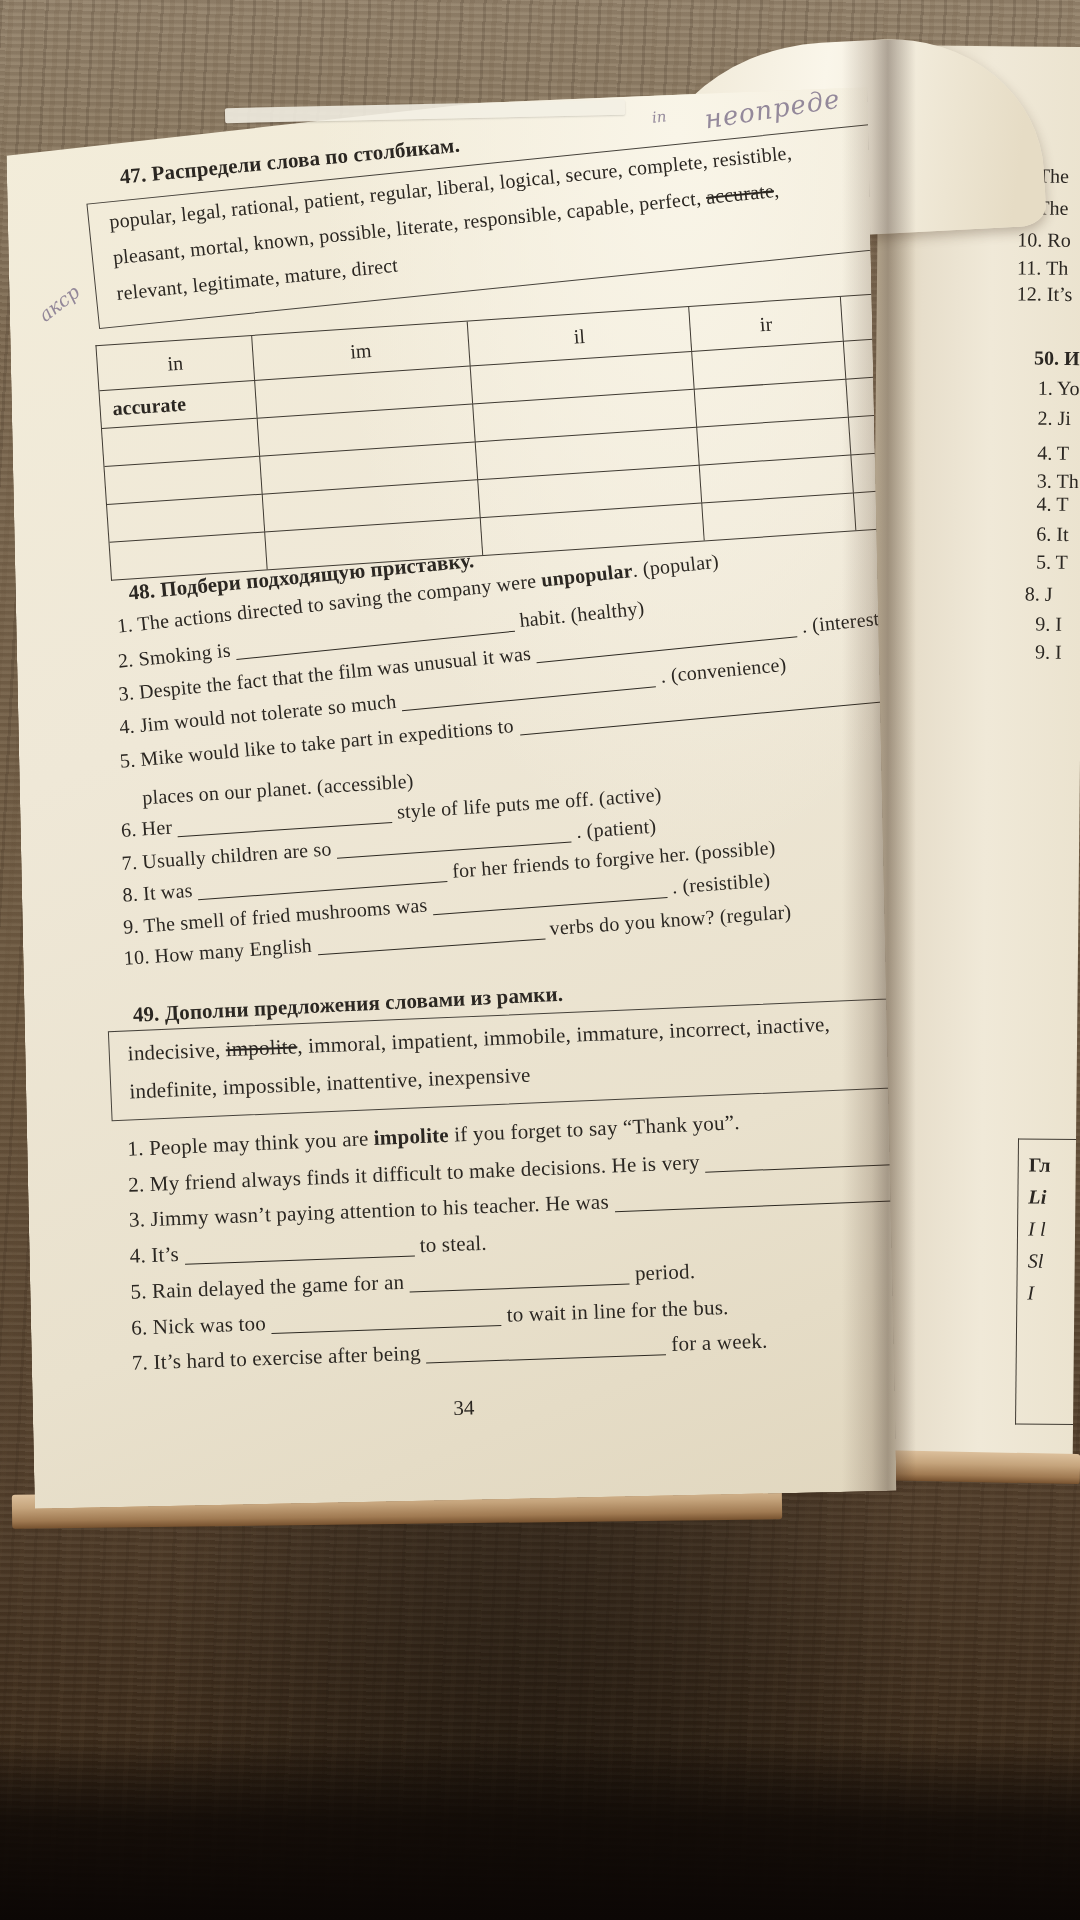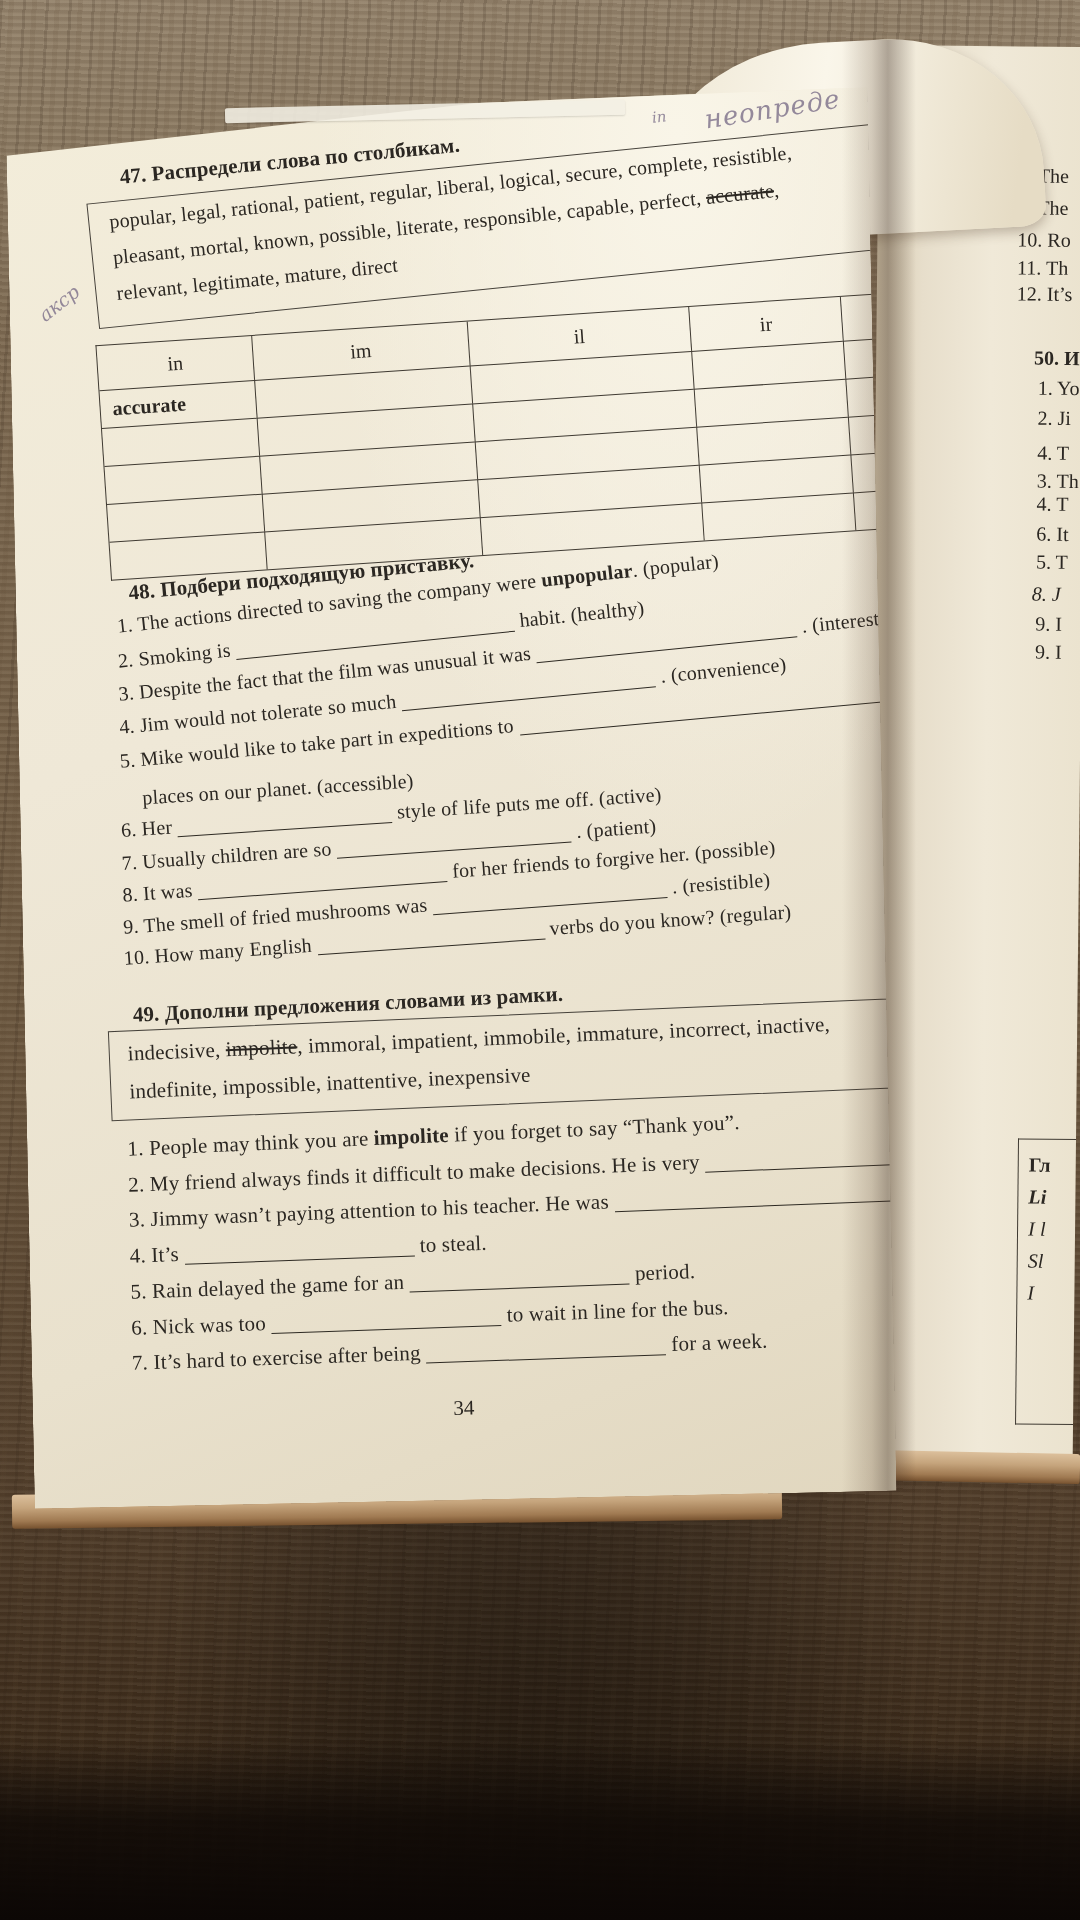--- a/index.html
+++ b/index.html
@@ -91,21 +91,21 @@
       </div>
     <div class="rp-item rp-head" style="left:158px;top:300px;">50. И</div>
     <div id="rp-list">
         <div class="rp-item" style="left: 162px; top: 330px;">1. Yo</div>
         <div class="rp-item" style="left: 162px; top: 360px;">2. Ji</div>
         <div class="rp-item" style="left: 162px; top: 388px; margin-top: 35px;">3. Th</div>
         <div class="rp-item" style="left: 162px; top: 395px;">4. T</div>
         <div class="rp-item" style="left: 162px; top: 446px;">4. T</div>
         <div class="rp-item" style="left: 162px; top: 476px;">6. It</div>
         <div class="rp-item" style="left: 162px; top: 504px;">5. T</div>
-        <div class="rp-item" style="left: 158px; top: 536px; font-style: italic;">8. J</div>
+        <div class="rp-item" style="left: 151px; top: 536px;">8. J</div>
         <div class="rp-item" style="left: 162px; top: 566px;">9. I</div>
         <div class="rp-item" style="left: 162px; top: 594px;">9. I</div>
       </div>
     <div class="rp-box" style="left:150px;top:1092px;width:75px;height:284px;">
       <div id="rp-box-lines">
           <div class="pline" style="top: 14px; left: 10px;"><span class="seg b">Гл</span></div>
           <div class="pline" style="top: 46px; left: 10px;"><span class="seg b i">Li</span></div>
           <div class="pline" style="top: 78px; left: 10px;"><span class="seg i">I l</span></div>
           <div class="pline" style="top: 110px; left: 10px;"><span class="seg i">Sl</span></div>
           <div class="pline" style="top: 142px; left: 10px;"><span class="seg i">I</span></div>

